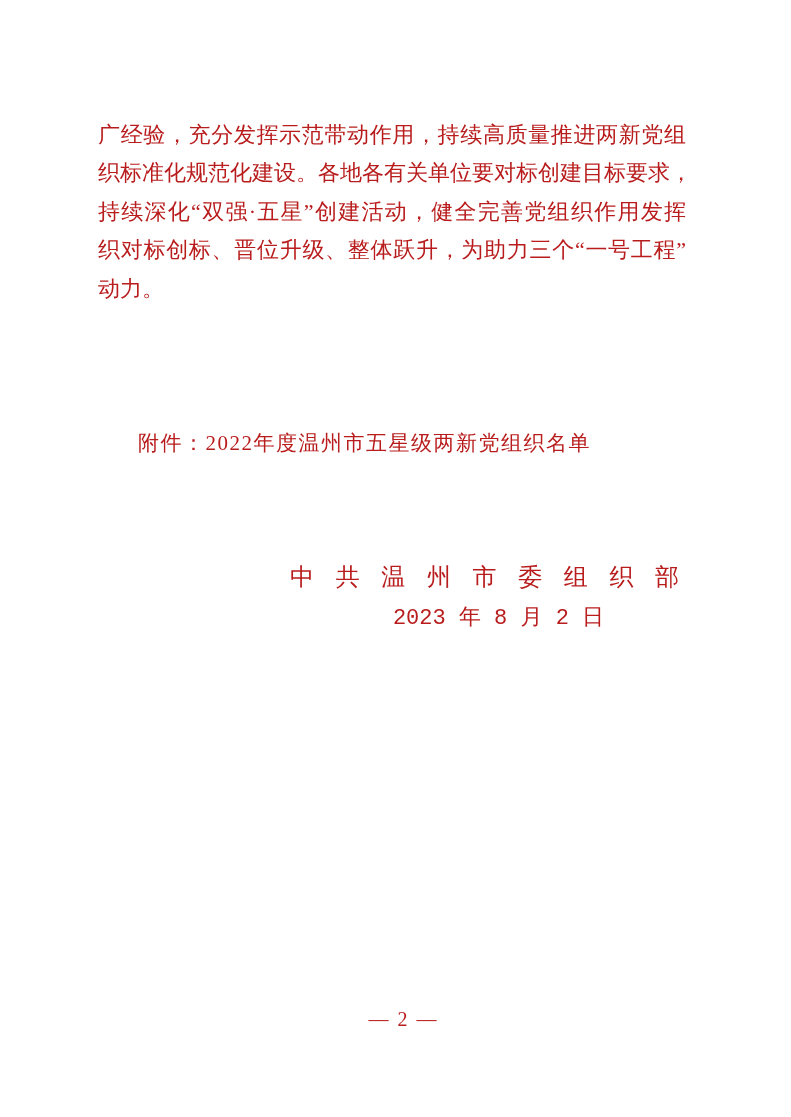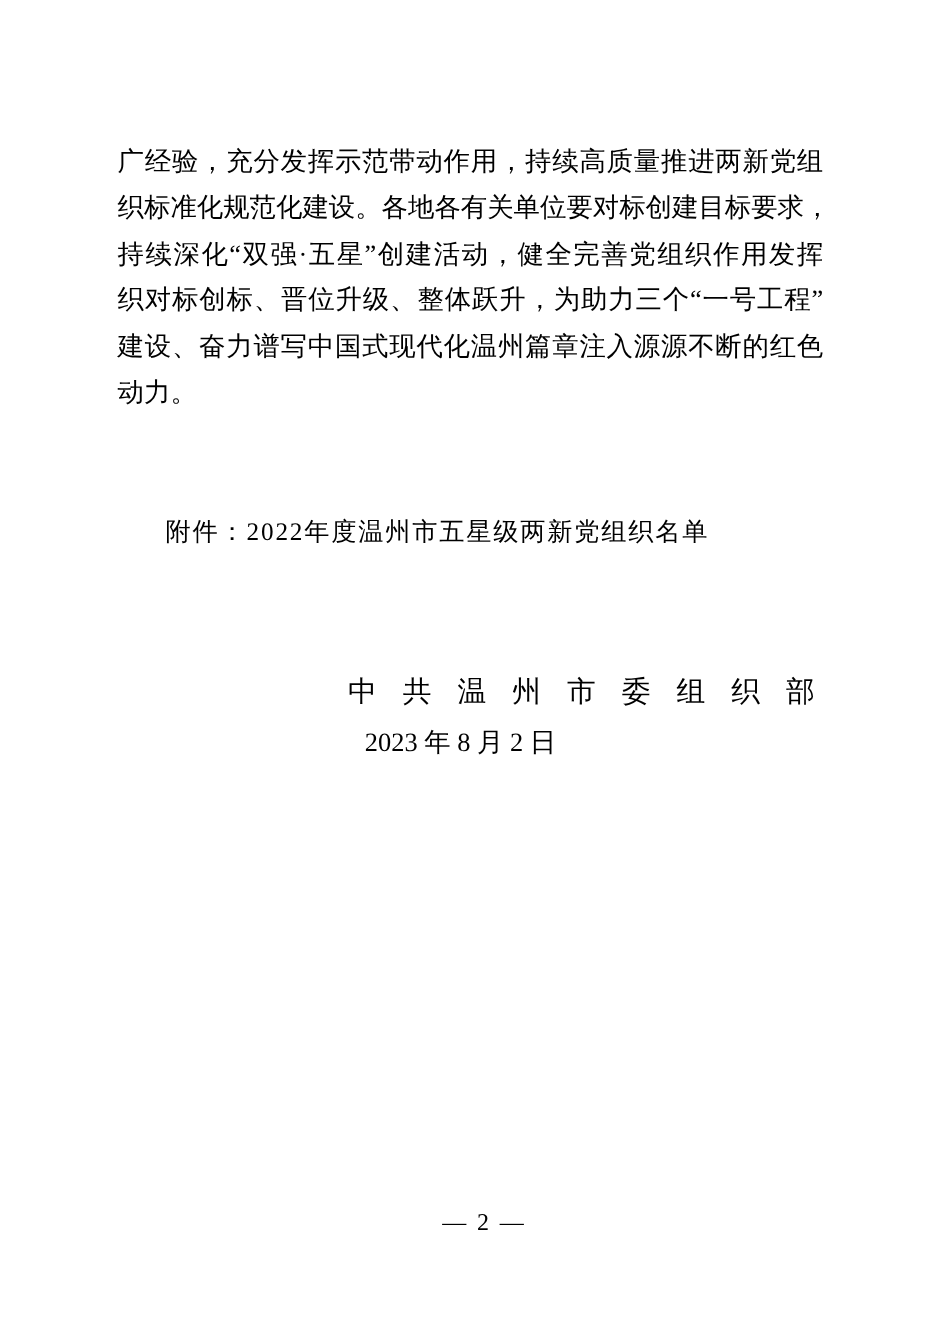--- a/index.html
+++ b/index.html
@@ -5,21 +5,21 @@
   html, body {
     margin: 0;
     padding: 0;
     background: #ffffff;
   }
   .page {
     position: relative;
     width: 791px;
     height: 1117px;
     background: #ffffff;
-    color: #000000;
+    color: #b91c1c;
     font-family: "Liberation Serif", "DejaVu Serif", serif;
     overflow: hidden;
   }
   
   .body-paragraph {
     position: absolute;
     left: 98px;
     top: 116px;
     width: 588px;
     font-size: 22px;
@@ -71,21 +71,23 @@
     text-align: justify;
     text-align-last: justify;
     text-justify: inter-character;
     white-space: nowrap;
   }
   .sig-date {
     width: 405px;
     padding-left: 16px;
     box-sizing: border-box;
     font-size: 22px;
+    text-align: center;
     white-space: nowrap;
+    font-family: Liberation Mono, monospace;
   }
   
   .page-footer {
     position: absolute;
     left: 0;
     right: 0;
     top: 1008px;
     text-align: center;
   }
   .page-number {
@@ -99,21 +101,20 @@
 </head>
 <body>
 
 <div class="page">
 
   <div class="body-paragraph">
     <div class="body-line">广经验，充分发挥示范带动作用，持续高质量推进两新党组</div>
     <div class="body-line">织标准化规范化建设。各地各有关单位要对标创建目标要求，</div>
     <div class="body-line">持续深化“双强·五星”创建活动，健全完善党组织作用发挥</div>
     <div class="body-line">织对标创标、晋位升级、整体跃升，为助力三个“一号工程”</div>
-    <div class="body-line">建设、奋力谱写中国式现代化温州篇章注入源源不断的红色</div>
     <div class="body-line last-line">动力。</div>
   </div>
 
   <div class="attachment-line">附件：2022年度温州市五星级两新党组织名单</div>
 
   <div class="signature-block">
     <div class="sig-org-primary">中 共 温 州 市 委 组 织 部</div>
     <div class="sig-date">2023 年 8 月 2 日</div>
   </div>
 

